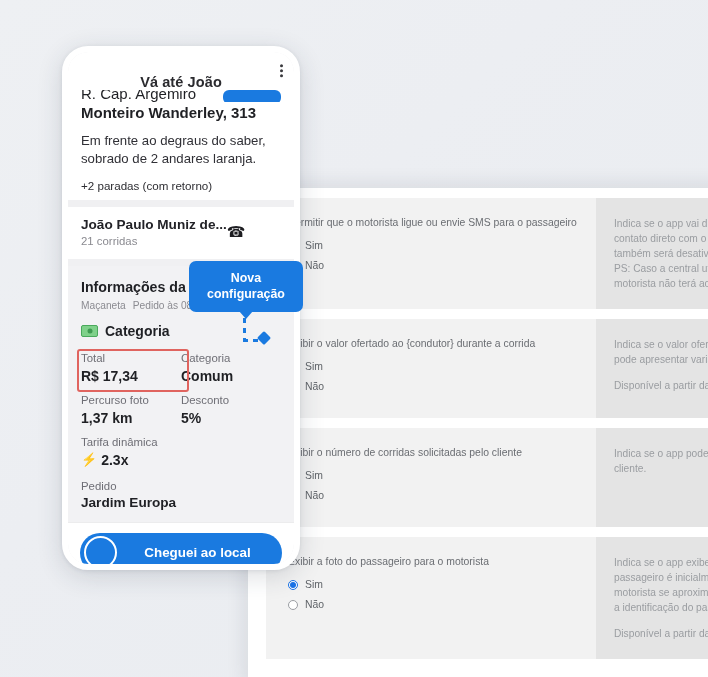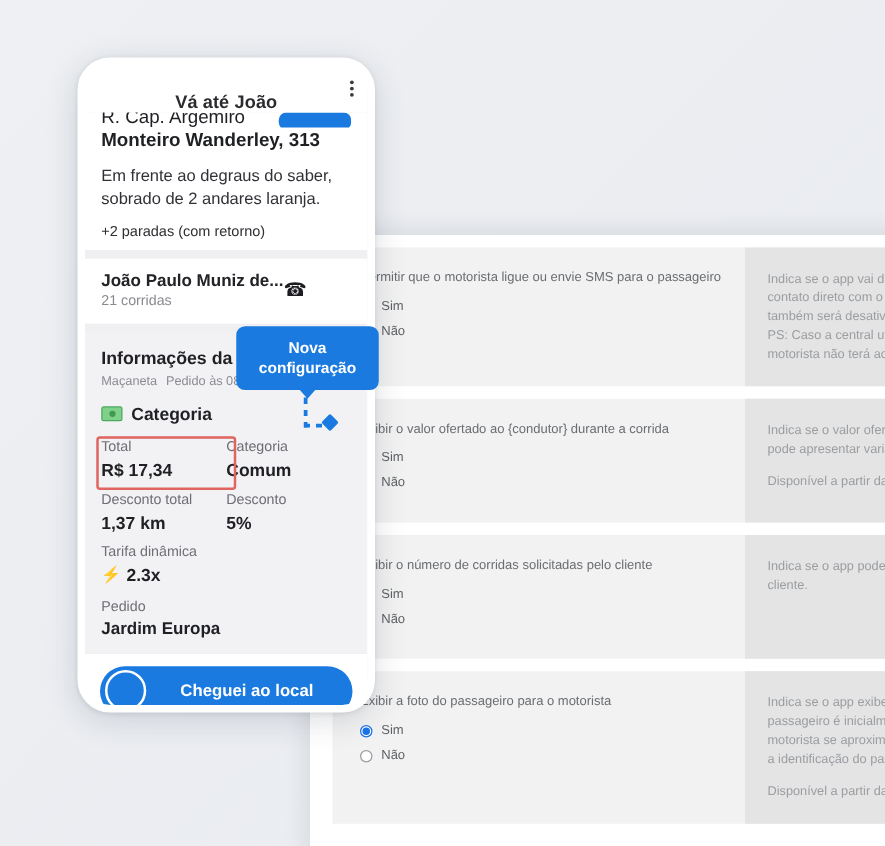--- a/index.html
+++ b/index.html
@@ -550,21 +550,21 @@
       <div class="kv-grid">
         <div>
           <div class="kv-k">Total</div>
           <div class="kv-v">R$ 17,34</div>
         </div>
         <div>
           <div class="kv-k">Categoria</div>
           <div class="kv-v">Comum</div>
         </div>
         <div>
-          <div class="kv-k">Desconto total</div>
+          <div class="kv-k">Percurso foto</div>
           <div class="kv-v">1,37 km</div>
         </div>
         <div>
           <div class="kv-k">Desconto</div>
           <div class="kv-v">5%</div>
         </div>
       </div>
 
       <div>
         <div class="kv-k">Tarifa dinâmica</div>

